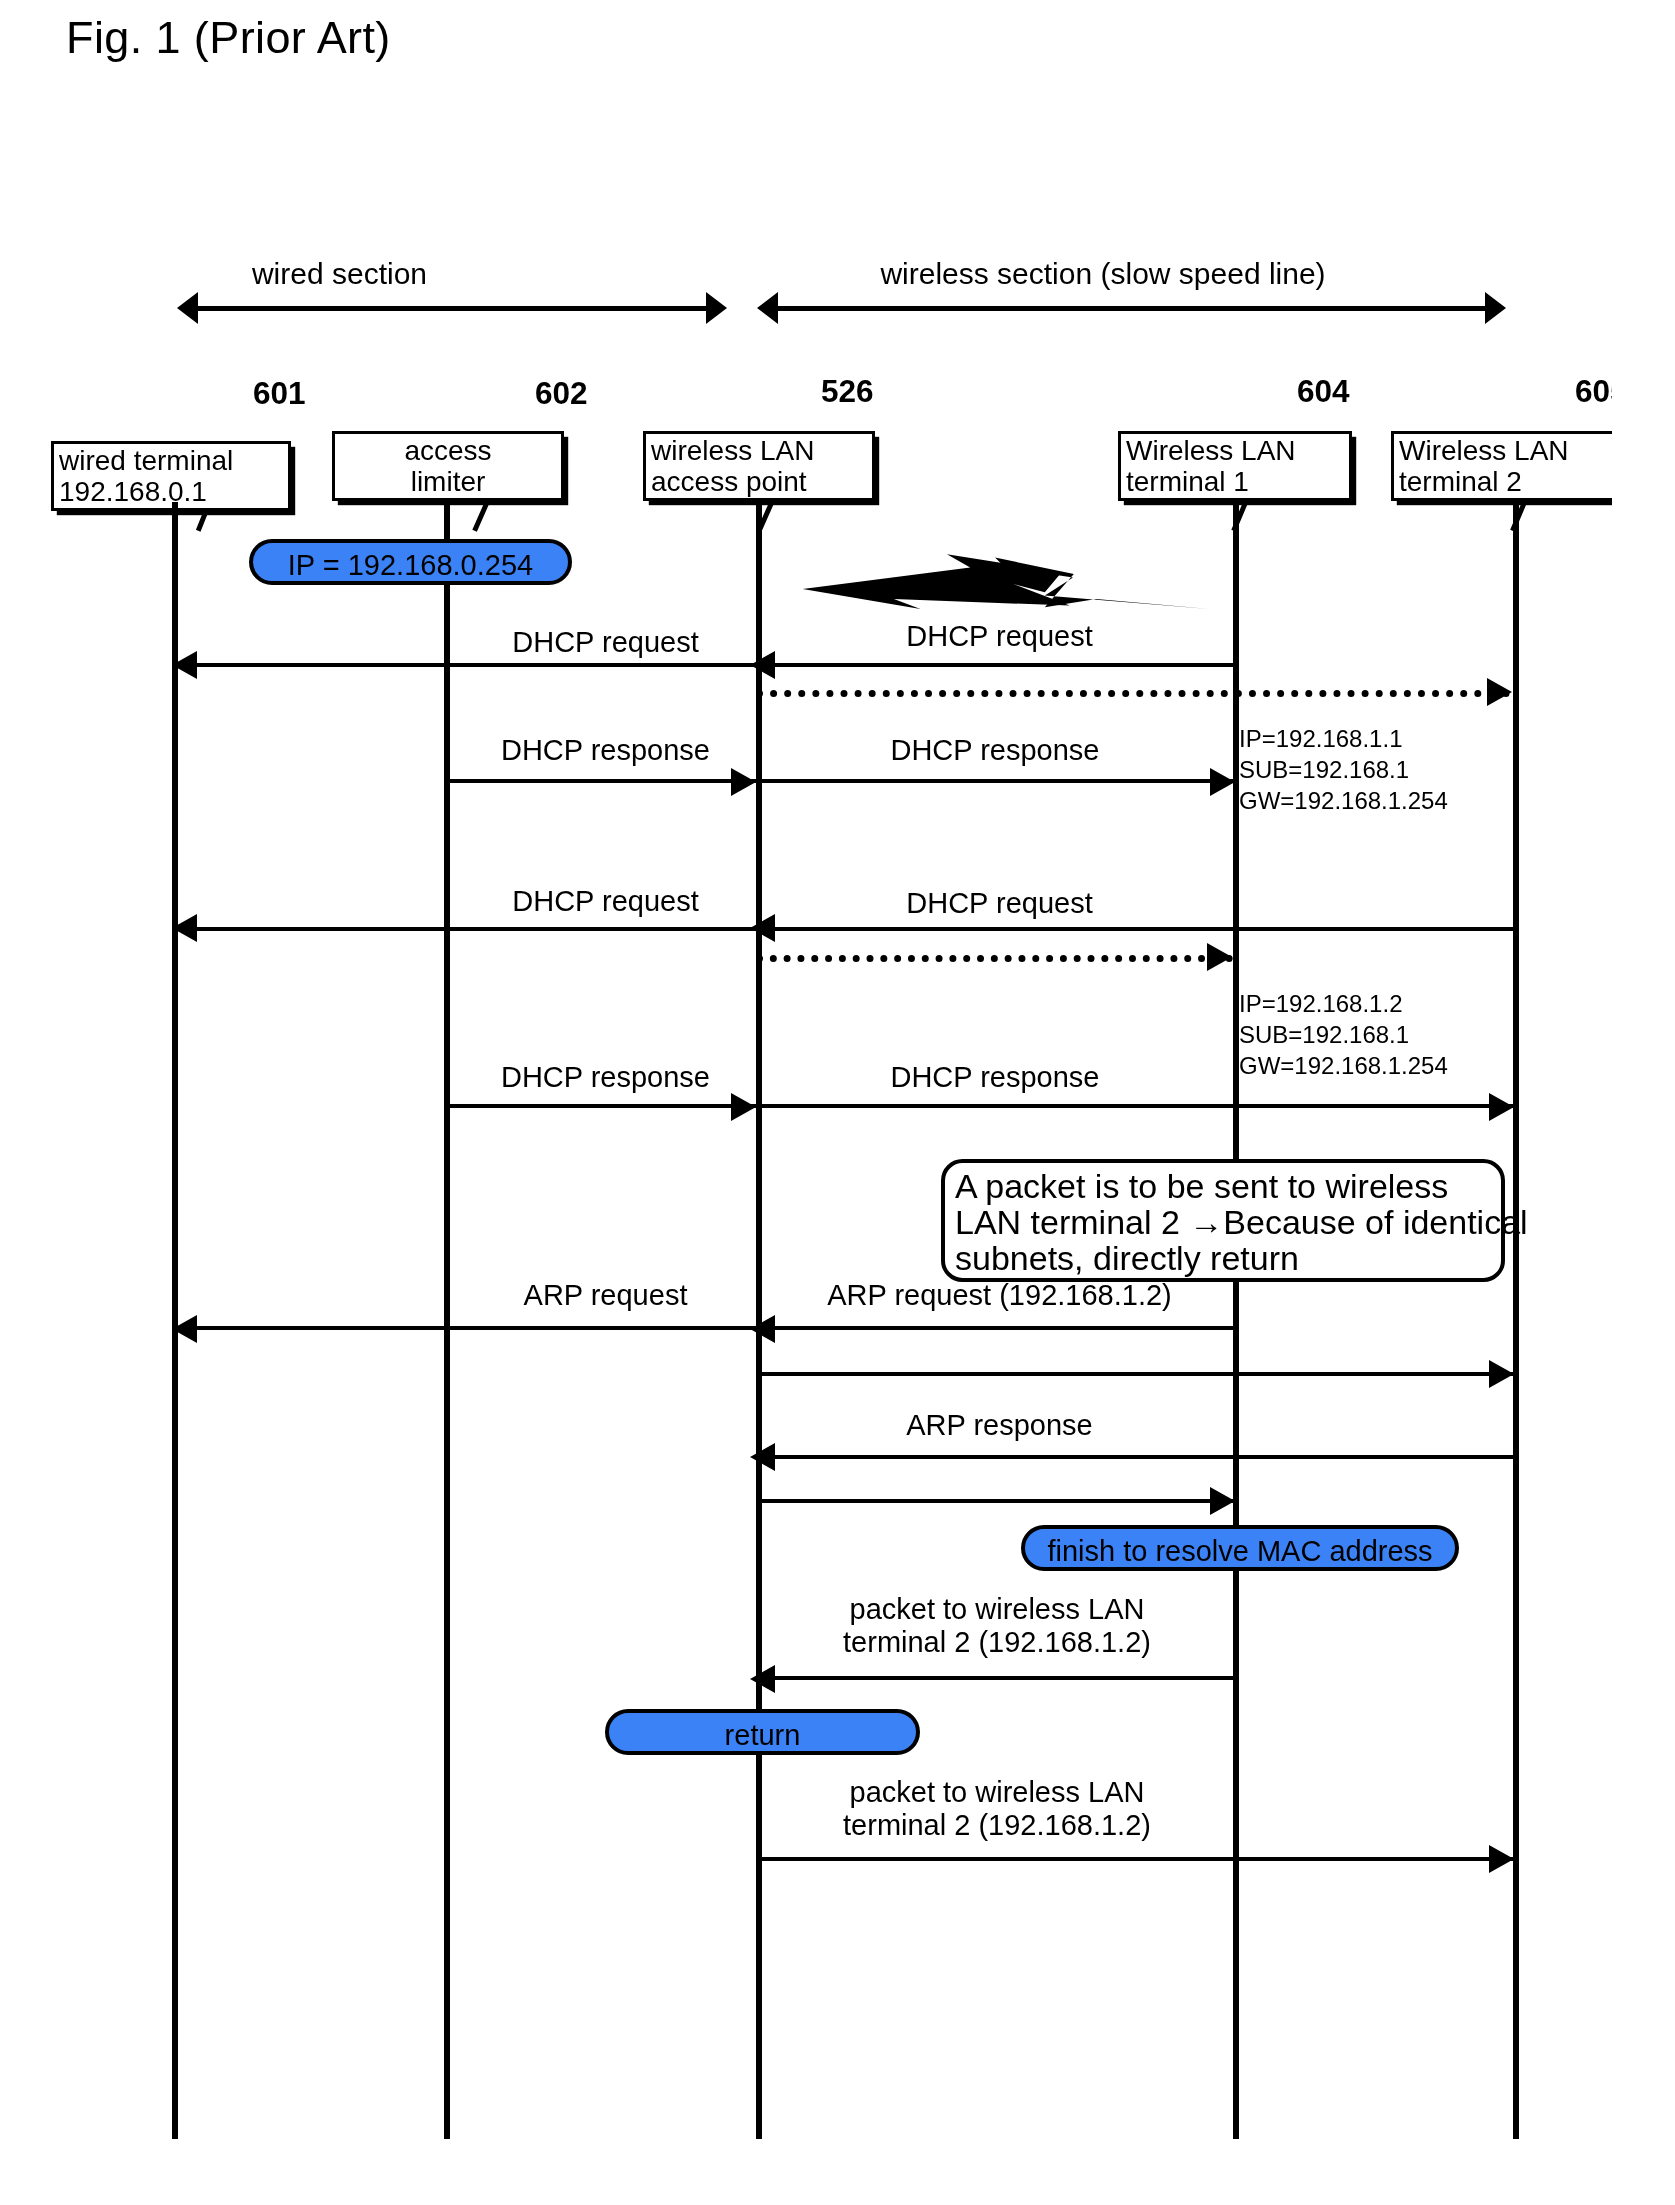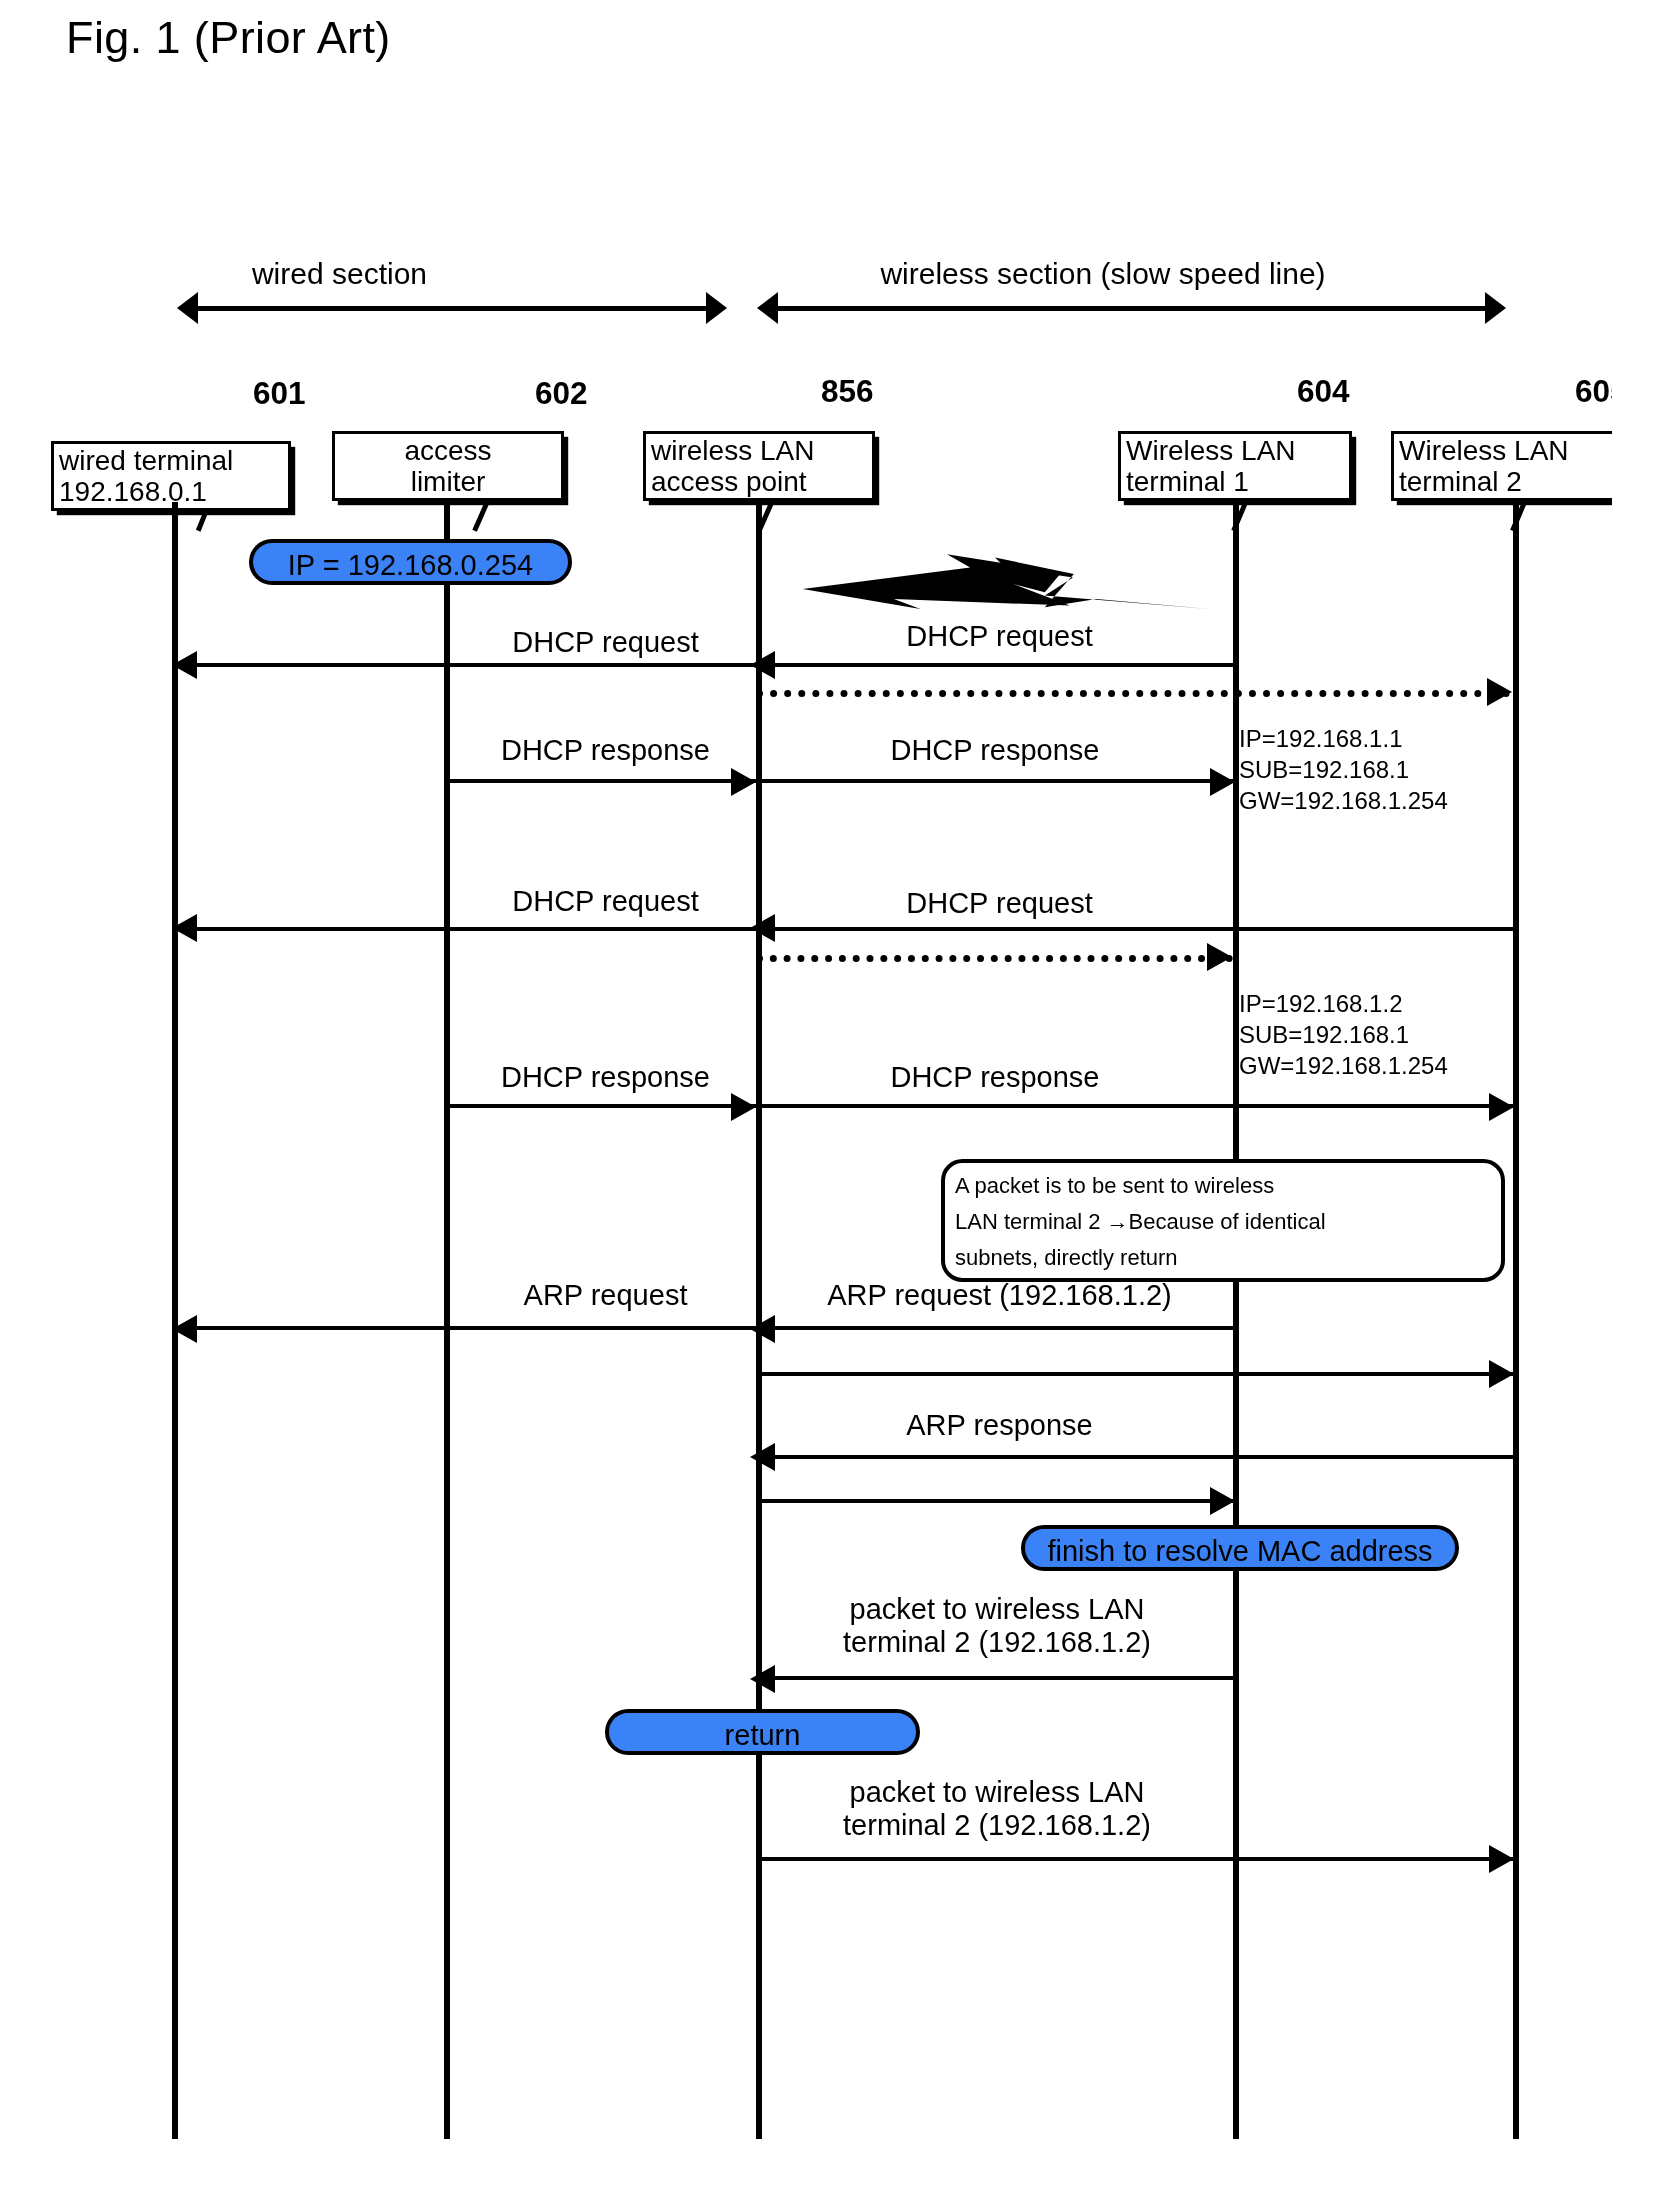--- a/index.html
+++ b/index.html
@@ -43,21 +43,21 @@
 
   
   .info{position:absolute;font-size:24px;line-height:31px;white-space:nowrap;}
 
   
   .balloon{position:absolute;border:4.1px solid #000;border-radius:33px;background:#3b82f6;
      box-sizing:border-box;display:flex;align-items:flex-end;justify-content:center;}
   .balloon .btxt{font-size:29px;line-height:32px;white-space:nowrap;}
   .note{position:absolute;border:4.1px solid #000;border-radius:21.6px;background:#fff;box-sizing:border-box;
      padding:5px 10px;}
-  .note .ntxt{font-size:22px;line-height:36px;white-space:nowrap;}
+  .note .ntxt{font-size:34px;line-height:36px;white-space:nowrap;}
 
   
   .bolt{position:absolute;}
 </style>
 </head>
 <body>
 
 <div id="page">
 
   <div class="fig-title">Fig. 1 (Prior Art)</div>
@@ -71,21 +71,21 @@
   <svg class="leader" style="left:0;top:440;width:1676px;height:99px;" viewBox="0 0 2021 120">
     <polyline points="235,110 255,60 300,60" fill="none" stroke="#000" stroke-width="6"></polyline>
     <polyline points="570,110 592,60 640,60" fill="none" stroke="#000" stroke-width="6"></polyline>
     <polyline points="915,110 938,58 985,58" fill="none" stroke="#000" stroke-width="6"></polyline>
     <polyline points="1490,110 1512,58 1560,58" fill="none" stroke="#000" stroke-width="6"></polyline>
     <polyline points="1828,110 1850,58 1895,58" fill="none" stroke="#000" stroke-width="6"></polyline>
   </svg>
 
   <div class="refnum" style="left:253px;top:375px;">601</div>
   <div class="refnum" style="left:535px;top:375px;">602</div>
-  <div class="refnum" style="left:821px;top:373px;">856</div>
+  <div class="refnum" style="left:821px;top:373px;">526</div>
   <div class="refnum" style="left:1297px;top:373px;">604</div>
   <div class="refnum" style="left:1575px;top:373px;">605</div>
 
   <div class="actor" style="left:51px;top:441px;width:240px;height:70px;">
     <div class="ln">wired terminal</div>
     <div class="ln">192.168.0.1</div>
   </div>
 
   <div class="actor center" style="left:332px;top:431px;width:232px;height:70px;">
     <div class="ln">access</div>

